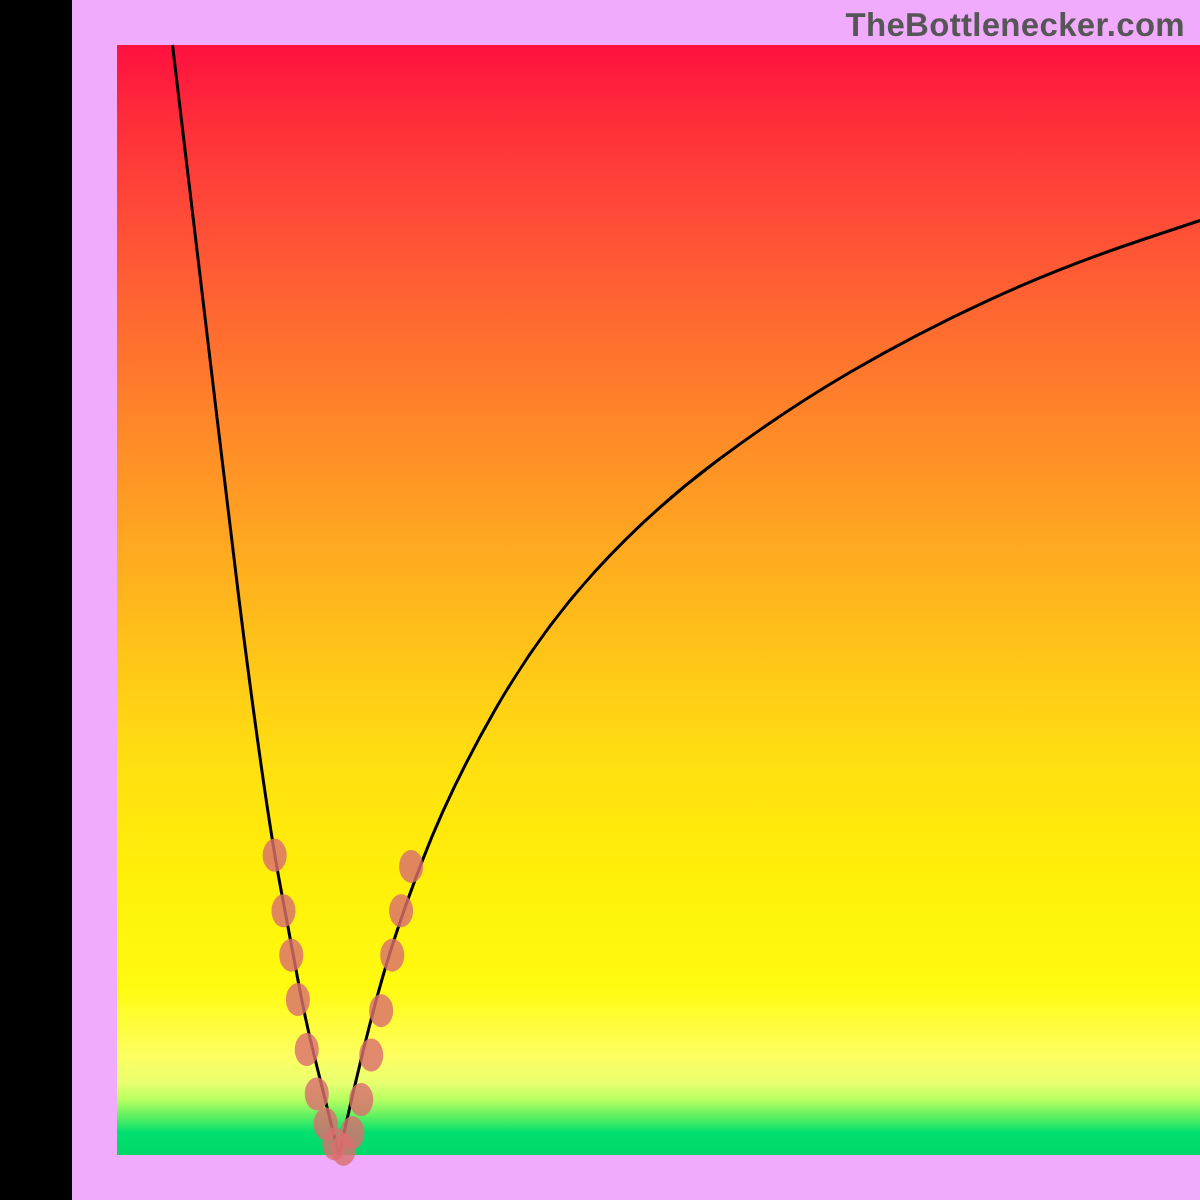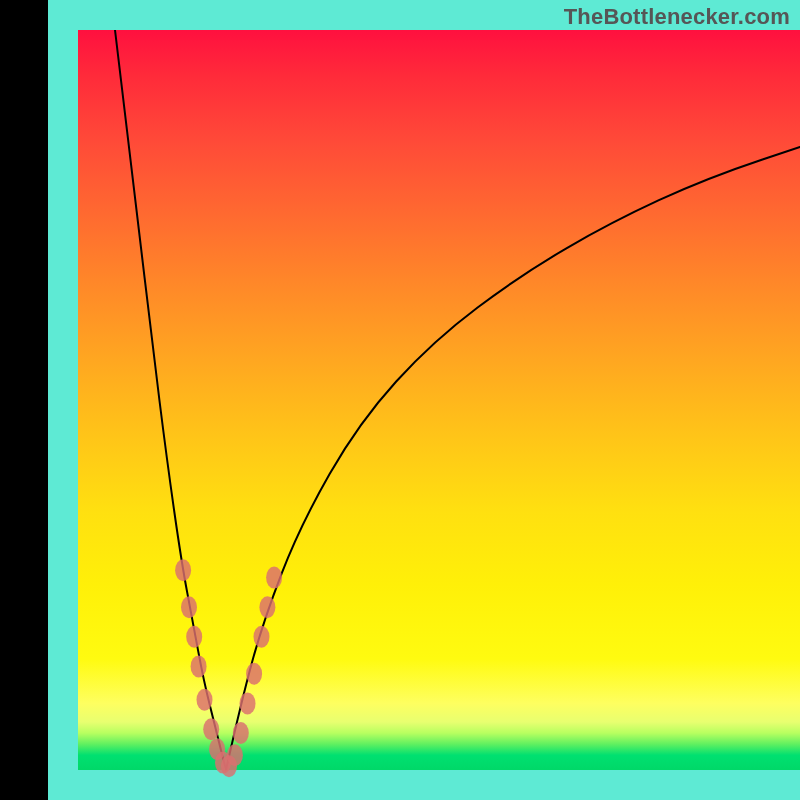--- a/index.html
+++ b/index.html
@@ -6,21 +6,21 @@
     margin: 0;
     padding: 0;
     width: 800px;
     height: 800px;
     overflow: hidden;
     background: #000;
   }
   .frame {
     position: absolute;
     inset: 0;
-    background: #5eead4;
+    background: #f0abfc;
     margin-left: 48px;
   }
   .plot-area {
     position: absolute;
     left: 30px;
     top: 30px;
     width: 740px;
     height: 740px;
     
     background: linear-gradient(

